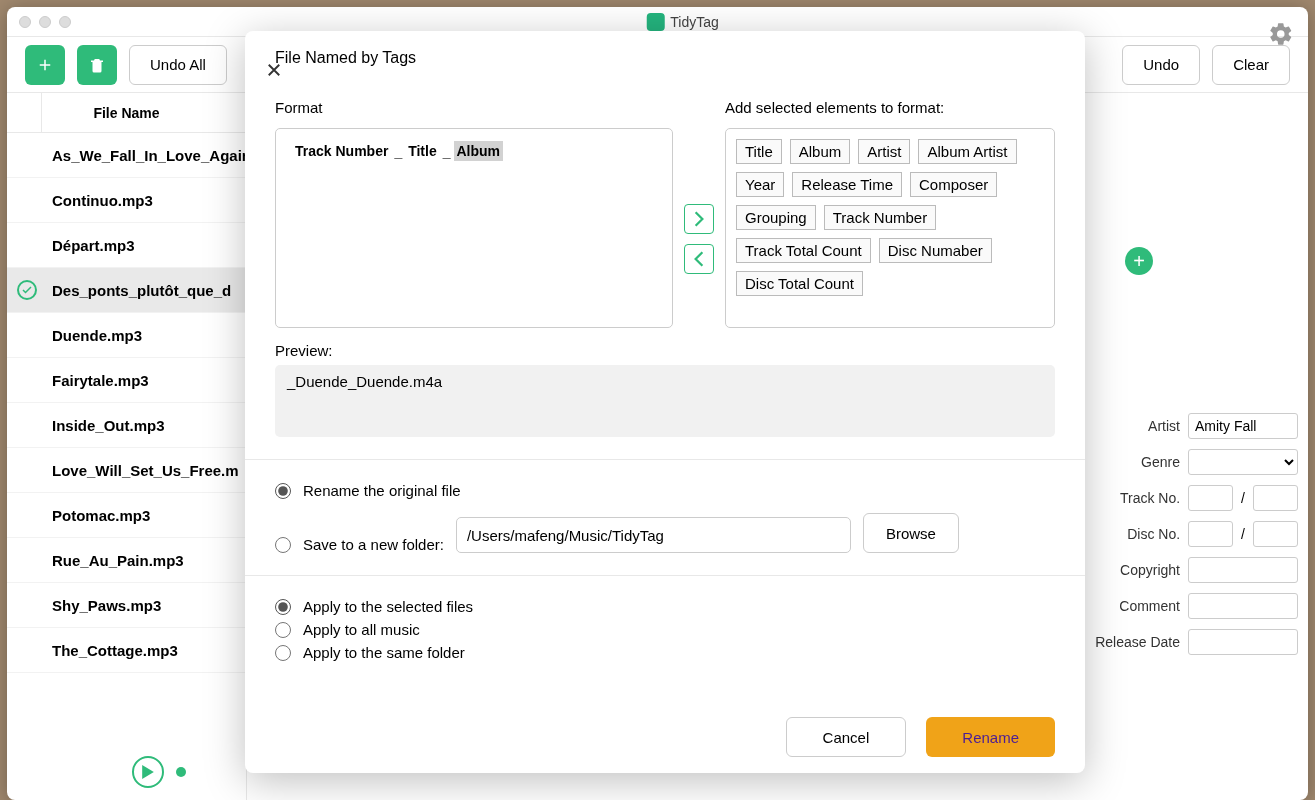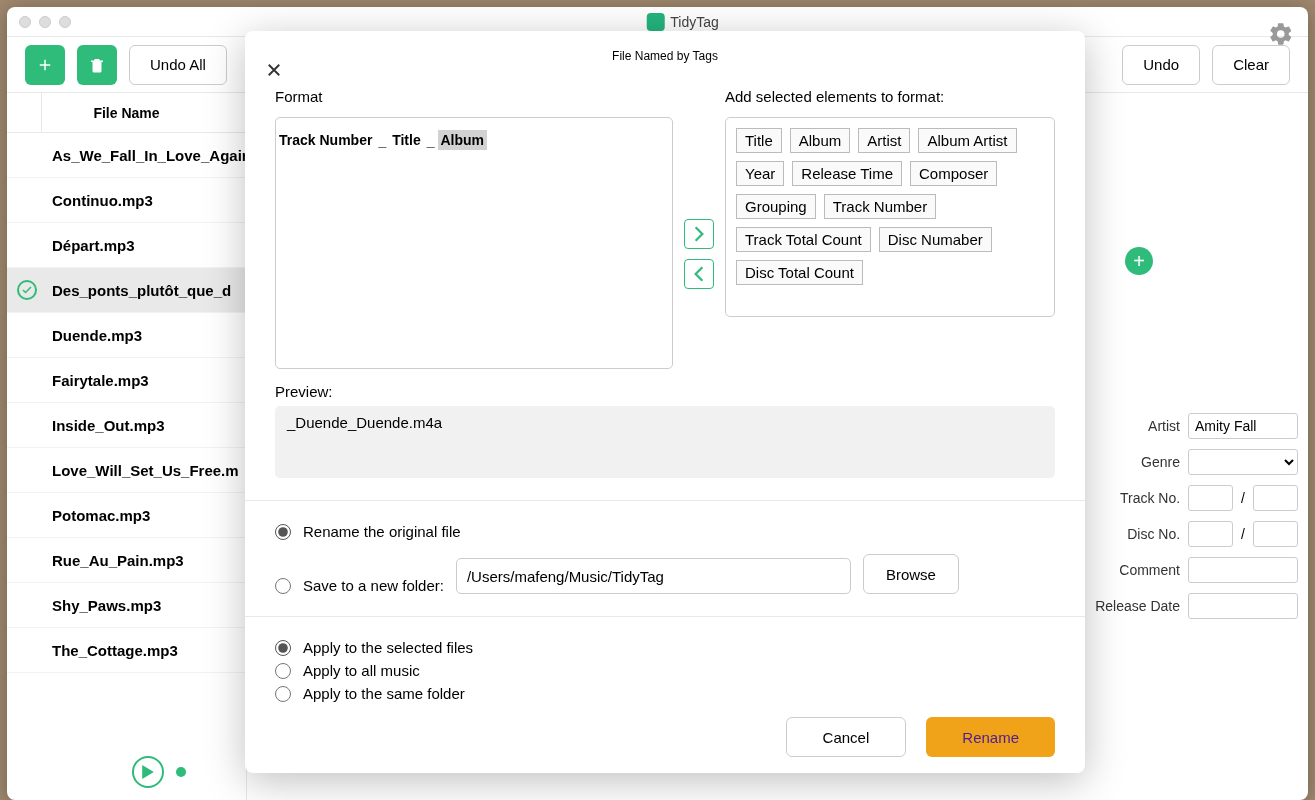--- a/index.html
+++ b/index.html
@@ -207,39 +207,38 @@
     padding: 18px 30px 22px 30px;
   }
   .modal-close {
     position:absolute;
     top: 30px;
     left: 20px;
     width: 20px;height:20px;
     color:#333;
   }
   .modal-title {
-    text-align:center;
-    font-size:12px;
-    margin-bottom: 25px;
+    font-size:16px;
+    margin-bottom: 32px;
   }
   .upper {
     display:flex;
     gap: 6px;
   }
   .col-left { flex:1; }
   .col-left h4, .col-right h4 {
     font-weight: normal;
     font-size: 15px;
     margin-bottom: 12px;
   }
   .format-box {
     border: 1px solid #ccc;
     border-radius: 5px;
-    height: 252px;
-    padding: 14px 0;
+    height: 200px;
+    padding: 14px 16px;
   }
   .fmt-token {
     font-weight: 600;
     padding: 2px 3px;
   }
   .fmt-token.selected { background: #d2d2d2; }
   .fmt-sep { color:#666; padding: 0 3px; }
   .col-mid {
     width: 40px;
     display:flex;
@@ -423,20 +422,24 @@
         <label>Track No.</label>
         <input class="small-input" style="">
         <span>/</span>
         <input class="small-input" style="">
       </div>
       <div class="meta-row">
         <label>Disc No.</label>
         <input class="small-input" style="">
         <span>/</span>
         <input class="small-input" style="">
+      </div>
+      <div class="meta-row">
+        <label>Copyright</label>
+        <input style="">
       </div>
       <div class="meta-row">
         <label>Comment</label>
         <input style="">
       </div>
       <div class="meta-row">
         <label>Release Date</label>
         <input style="">
       </div>
     </div>

